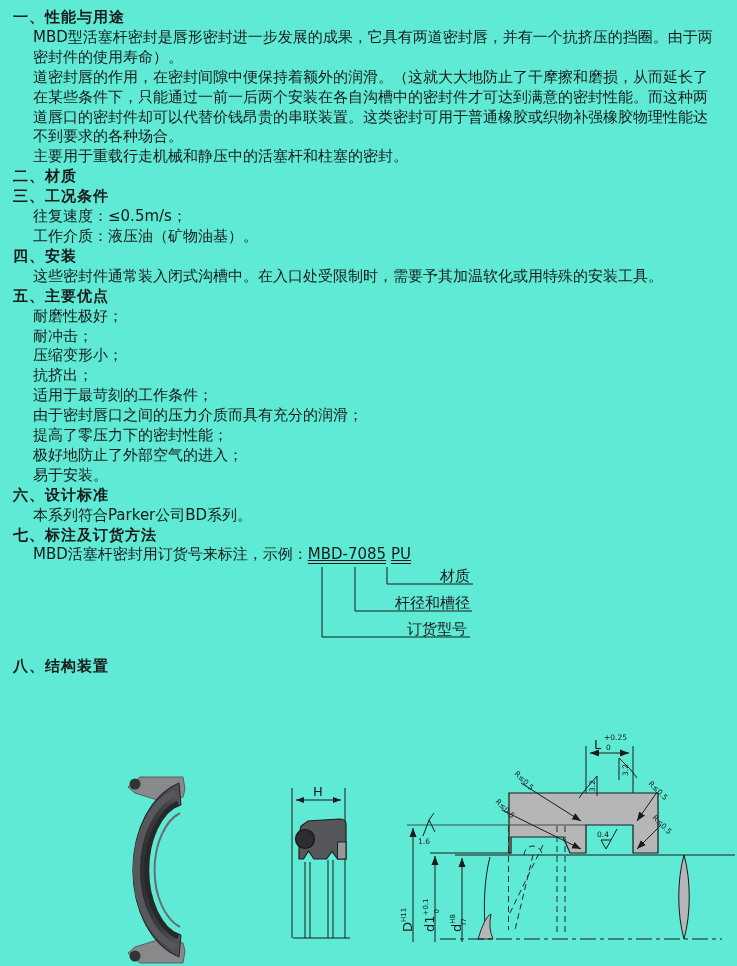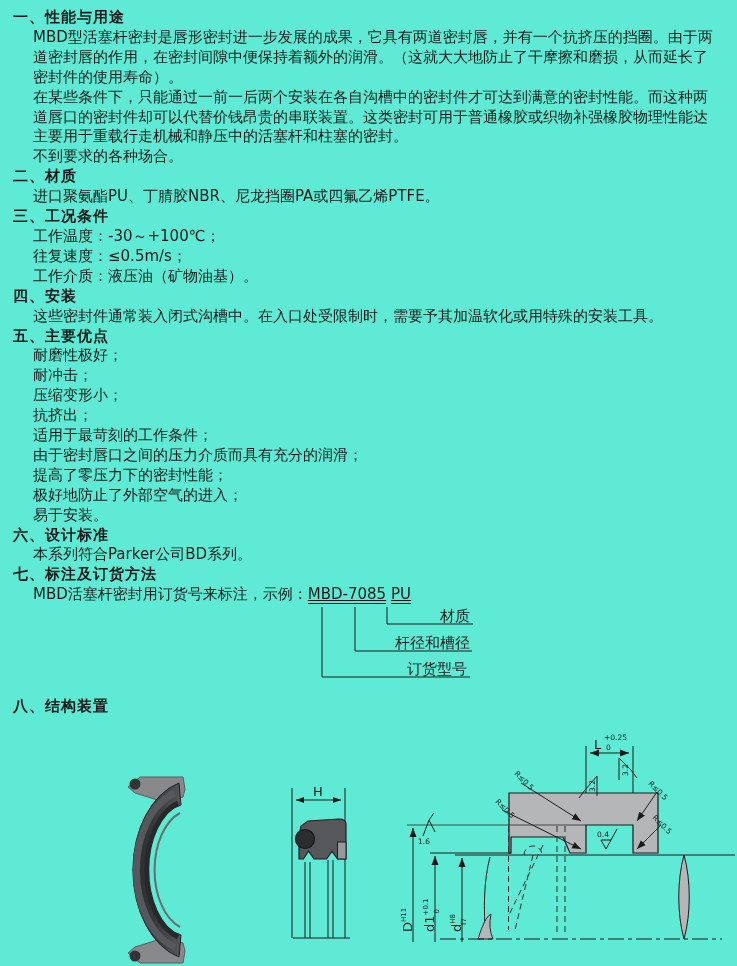--- a/index.html
+++ b/index.html
@@ -30,32 +30,30 @@
 </style>
 </head>
 <body>
 
 <div class="page">
 
   <div class="doc">
 
     <div class="sec-heading">一、性能与用途</div>
     <div class="body-line">MBD型活塞杆密封是唇形密封进一步发展的成果，它具有两道密封唇，并有一个抗挤压的挡圈。由于两</div>
+    <div class="body-line">密封件的使用寿命）。</div>
     <div class="body-line">道密封唇的作用，在密封间隙中便保持着额外的润滑。（这就大大地防止了干摩擦和磨损，从而延长了</div>
-    <div class="body-line">密封件的使用寿命）。</div>
     <div class="body-line">在某些条件下，只能通过一前一后两个安装在各自沟槽中的密封件才可达到满意的密封性能。而这种两</div>
     <div class="body-line">道唇口的密封件却可以代替价钱昂贵的串联装置。这类密封可用于普通橡胶或织物补强橡胶物理性能达</div>
+    <div class="body-line">不到要求的各种场合。</div>
     <div class="body-line">主要用于重载行走机械和静压中的活塞杆和柱塞的密封。</div>
-    <div class="body-line">不到要求的各种场合。</div>
 
     <div class="sec-heading">二、材质</div>
-    <div class="body-line">进口聚氨酯PU、丁腈胶NBR、尼龙挡圈PA或四氟乙烯PTFE。</div>
 
     <div class="sec-heading">三、工况条件</div>
-    <div class="body-line">工作温度：-30～+100℃；</div>
     <div class="body-line">往复速度：≤0.5m/s；</div>
     <div class="body-line">工作介质：液压油（矿物油基）。</div>
 
     <div class="sec-heading">四、安装</div>
     <div class="body-line">这些密封件通常装入闭式沟槽中。在入口处受限制时，需要予其加温软化或用特殊的安装工具。</div>
 
     <div class="sec-heading">五、主要优点</div>
     <div class="body-line">耐磨性极好；</div>
     <div class="body-line">耐冲击；</div>
     <div class="body-line">压缩变形小；</div>

